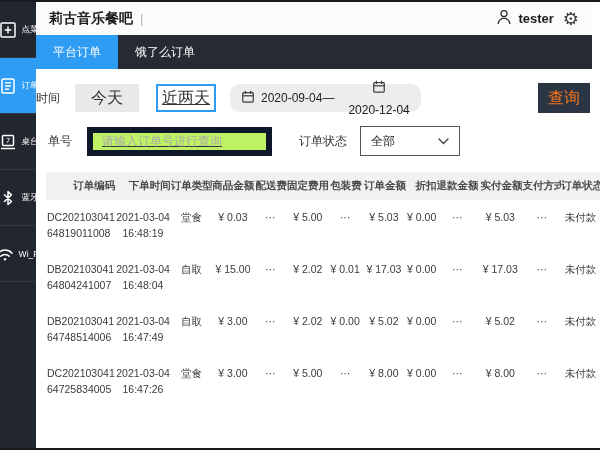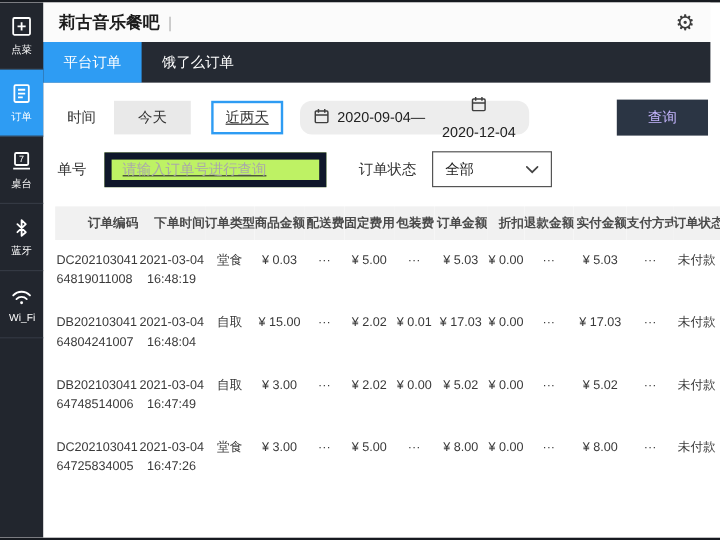--- a/index.html
+++ b/index.html
@@ -3,21 +3,21 @@
 <meta charset="utf-8">
 <style>
   * { box-sizing: border-box; }
   html,body { margin:0; padding:0; background:#555; }
   body { font-family:"Liberation Sans","DejaVu Sans",sans-serif; }
   .screen { position:relative; width:600px; height:450px; margin:0 auto; background:#fff;
             overflow:hidden; border-top:2px solid #171a20; border-bottom:2px solid #171a20; }
 
   
   .sidebar { position:absolute; left:0; top:0; bottom:0; width:36px; background:#22262e; z-index:5; }
-  .side-item { height:56px; display:flex; flex-direction:column; align-items:center;
+  .side-item { height:56px; display:flex; align-items:center;
                justify-content:center; gap:3px; border-bottom:1px solid #343943; cursor:pointer; }
   .side-item.active { background:#2e9cf3; }
   .side-label { font-size:9px; color:#fff; white-space:nowrap; transform:scale(.95); }
   .side-icon svg { display:block; }
 
   
   .topbar { position:absolute; left:36px; right:8px; top:0; height:33px; background:#fbfbfb;
             display:flex; align-items:center; padding:0 13px; }
   .tb-title { font-weight:bold; font-size:14px; color:#1c1c1c; }
   .tb-div { color:#b5b5b5; margin:0 7px; font-size:13px; }
@@ -28,30 +28,30 @@
   .gear { font-size:18px; color:#3c3c3c; line-height:1; cursor:pointer; }
 
   
   .tabbar { position:absolute; left:36px; right:8px; top:33px; height:34px; background:#252a33; display:flex; }
   .tab { color:#fff; font-size:12px; display:flex; align-items:center; padding:0 17px; cursor:pointer; }
   .tab.active { background:#2e9cf3; }
 
   
   .content { position:absolute; left:36px; right:0; top:67px; bottom:0; background:#fff; }
 
-  .frow1 { display:flex; align-items:center; margin:14px 10px 0 20px; height:30px; }
+  .frow1 { display:flex; align-items:center; margin:14px 10px 0 0; height:30px; }
   .flabel { font-size:12px; color:#333; white-space:nowrap; }
   .lbl-time { margin-right:15px; }
-  .btn { display:flex; align-items:center; justify-content:center; font-size:12px; color:#333; cursor:pointer; }
+  .btn { display:flex; align-items:center; justify-content:center; font-size:16px; color:#333; cursor:pointer; }
   .btn-today { width:64px; height:28px; background:#e9e9e9; margin-right:17px; }
   .btn-recent { width:60px; height:28px; background:#fff; border:2px solid #2e9cf3; margin-right:14px;text-decoration:underline; }
   .date-strip { height:28px; background:#ededed; display:flex; align-items:center; padding:5px 11px;border-radius:10px; }
   .date-field { display:flex; align-items:center; gap:6px; font-size:12px; color:#222; cursor:pointer; }
   .date-field + .date-field { margin-left:14px;flex-direction:column; }
-  .btn-query { margin-left:auto; width:76px; height:30px; background:#2b3544; color:#c4b5fd; }
+  .btn-query { margin-left:auto; width:52px; height:30px; background:#2b3544; color:#f97316; }
 
   .frow2 { display:flex; align-items:center; margin:13px 10px 0 12px; height:30px; }
   .order-input { width:185px; height:29px; border:6px solid #0f172a; padding:0 9px; font-size:12px;
                  color:#333; outline:none; background:#bef264;text-decoration:underline; }
   .order-input::placeholder { color:#a9a9a9; }
   .lbl-status { margin-left:27px; margin-right:13px; }
   .status-select { width:100px; height:30px; border:1px solid #555; display:flex; align-items:center;
                    justify-content:space-between; padding:0 10px; font-size:12px; color:#222; cursor:pointer; }
 
   
@@ -116,20 +116,29 @@
         </svg>
       </span>
       <span class="side-label">Wi_Fi</span>
     </div>
   </div>
 
   <div class="topbar">
     <span class="tb-title">莉古音乐餐吧</span>
     <span class="tb-div">|</span>
     <div class="tb-right">
+      <div class="tb-user">
+        <span>
+          <svg width="18" height="18" viewBox="0 0 18 18" fill="none" stroke="#2e2e2e" stroke-width="1.3">
+            <circle cx="9" cy="5.6" r="3"></circle>
+            <path d="M3.2 16 a 5.8 5.8 0 0 1 11.6 0"></path>
+          </svg>
+        </span>
+        <span class="tb-username">tester</span>
+      </div>
       <span class="gear">⚙</span>
     </div>
   </div>
 
   <div class="tabbar">
     <div class="tab active">平台订单</div>
     <div class="tab">饿了么订单</div>
   </div>
 
   <div class="content">

